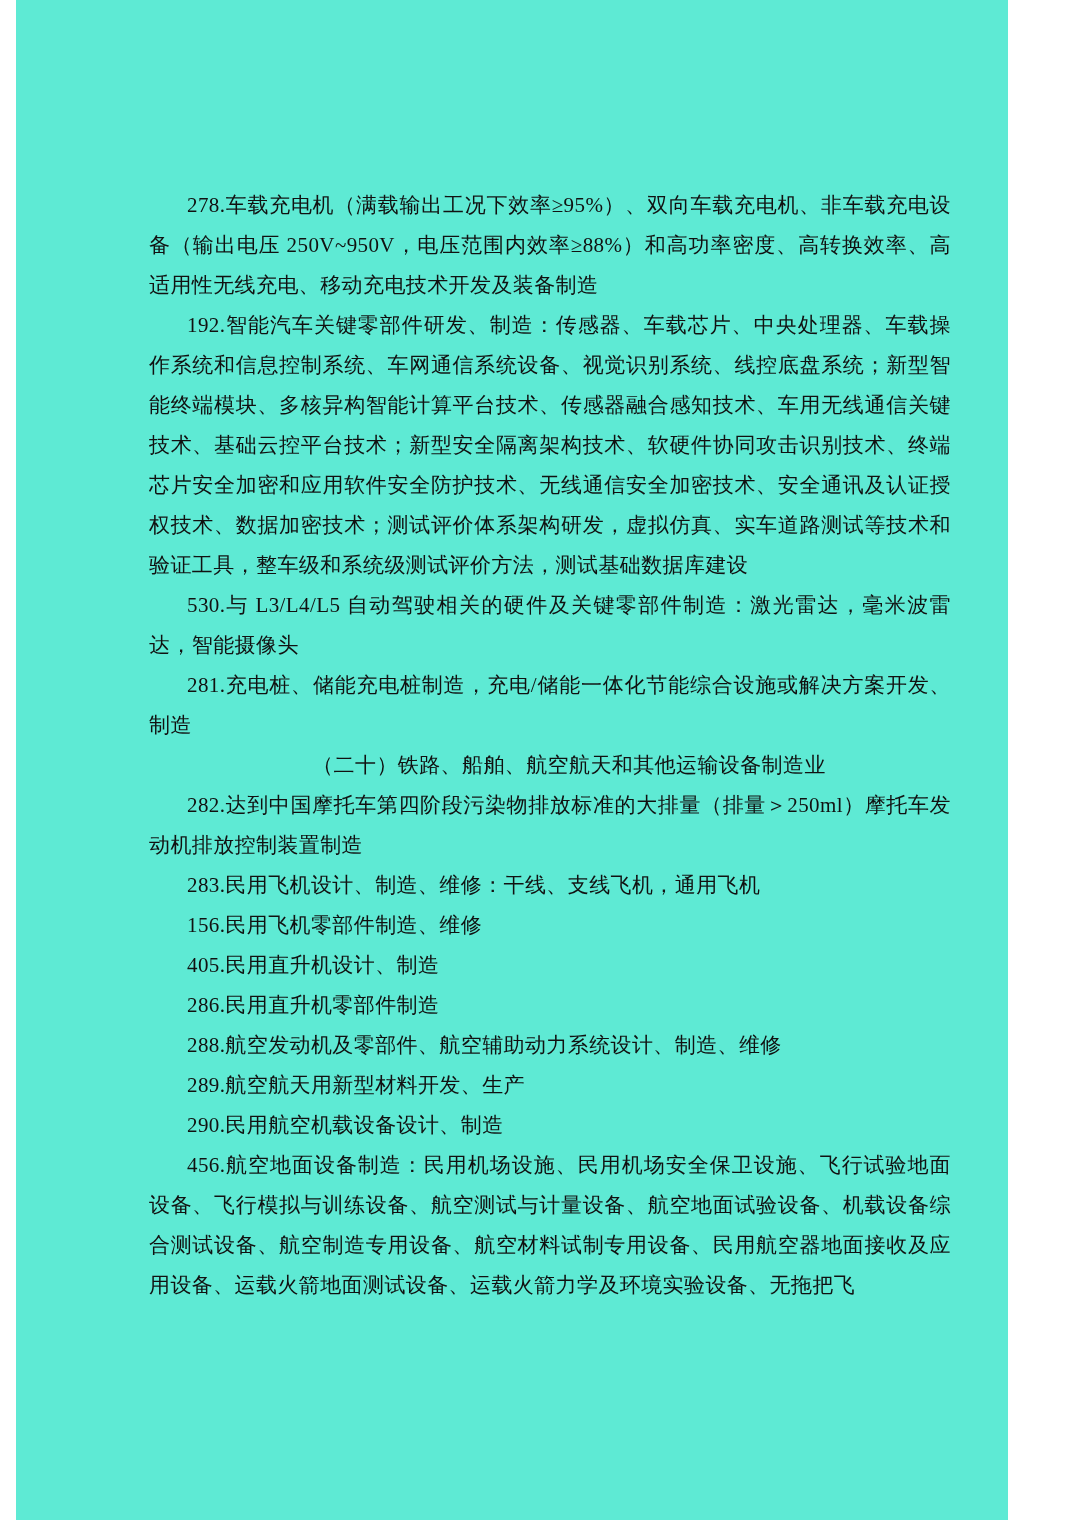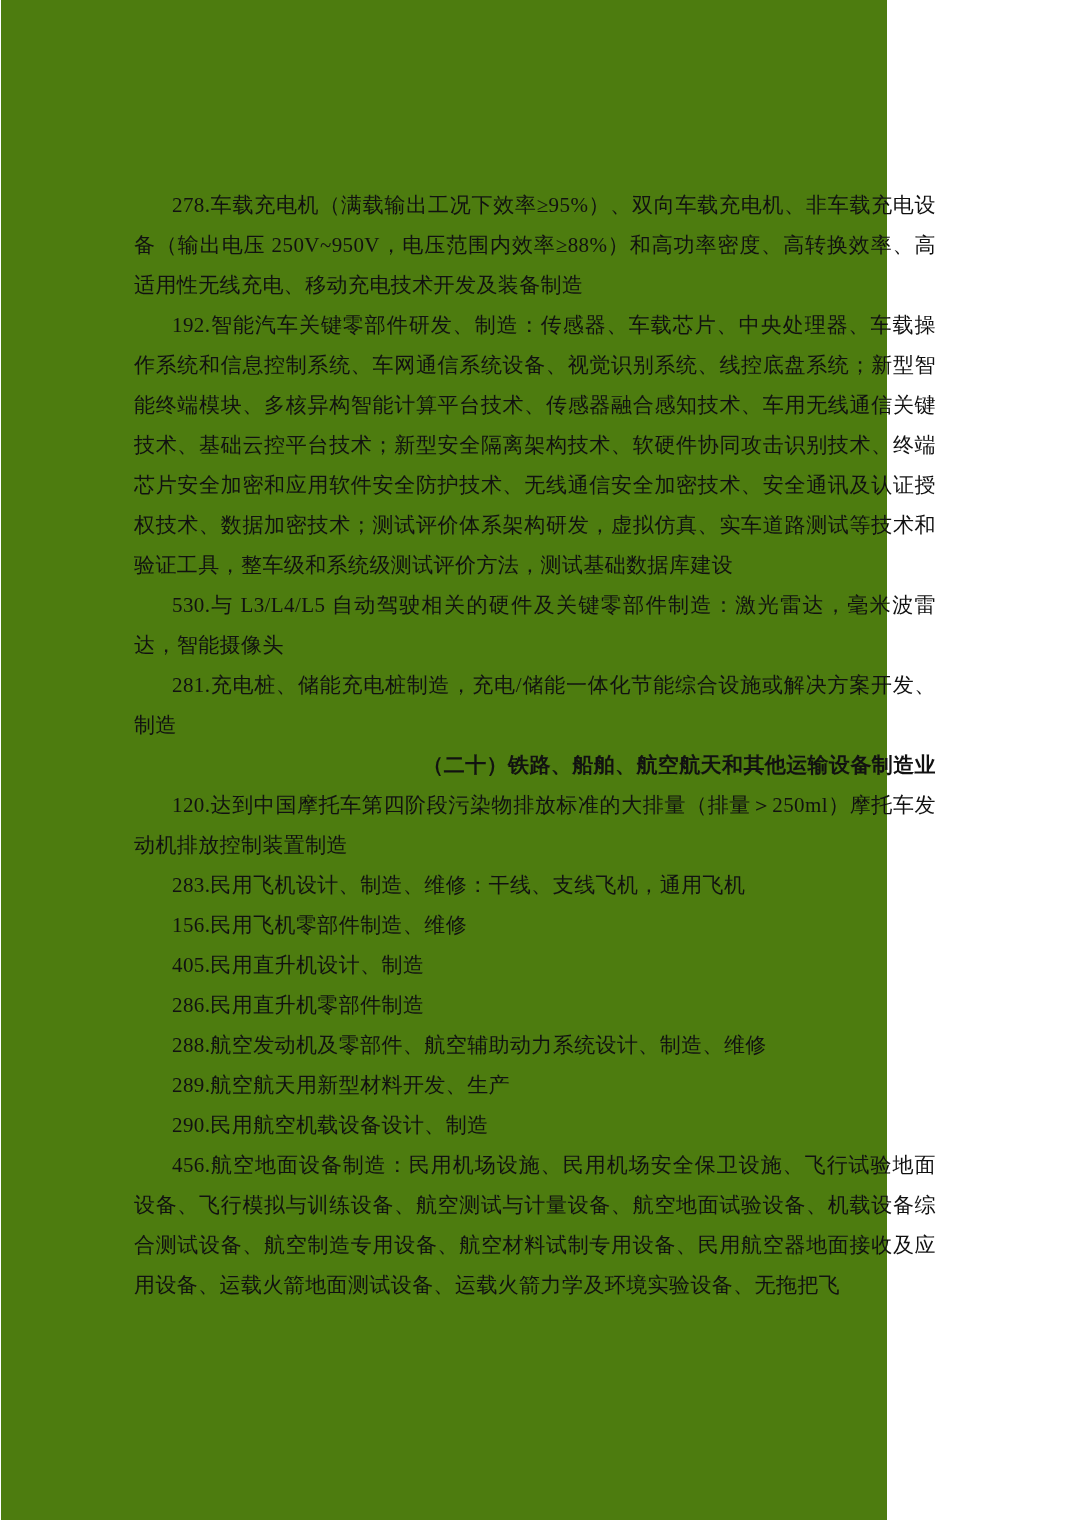--- a/index.html
+++ b/index.html
@@ -9,60 +9,60 @@
   }
   body {
     width: 1074px;
     height: 1520px;
     position: relative;
     overflow: hidden;
     font-family: "Liberation Serif", "DejaVu Serif", serif;
   }
   .sheet {
     position: absolute;
-    left: 1px;
+    left: 16px;
     top: 0;
-    width: 886px;
+    width: 992px;
     height: 1520px;
-    background: #4d7c0f;
+    background: #5eead4;
   }
   .content {
     position: absolute;
     left: 133px;
     top: 185px;
     width: 802px;
     color: #111111;
   }
   .para {
     margin: 0;
     font-size: 21px;
     line-height: 40px;
     text-align: justify;
     text-justify: inter-character;
     text-indent: 38px;
     letter-spacing: 0.4px;
     font-weight: 400;
     word-break: break-all;
   }
   .para.heading {
-    font-weight: 700;
-    text-align: right;
+    font-weight: 400;
+    text-align: center;
   }
 </style>
 </head>
 <body>
 
 <div class="sheet">
   <div class="content">
     <p class="para">278.车载充电机（满载输出工况下效率≥95%）、双向车载充电机、非车载充电设备（输出电压 250V~950V，电压范围内效率≥88%）和高功率密度、高转换效率、高适用性无线充电、移动充电技术开发及装备制造</p>
     <p class="para">192.智能汽车关键零部件研发、制造：传感器、车载芯片、中央处理器、车载操作系统和信息控制系统、车网通信系统设备、视觉识别系统、线控底盘系统；新型智能终端模块、多核异构智能计算平台技术、传感器融合感知技术、车用无线通信关键技术、基础云控平台技术；新型安全隔离架构技术、软硬件协同攻击识别技术、终端芯片安全加密和应用软件安全防护技术、无线通信安全加密技术、安全通讯及认证授权技术、数据加密技术；测试评价体系架构研发，虚拟仿真、实车道路测试等技术和验证工具，整车级和系统级测试评价方法，测试基础数据库建设</p>
     <p class="para">530.与 L3/L4/L5 自动驾驶相关的硬件及关键零部件制造：激光雷达，毫米波雷达，智能摄像头</p>
     <p class="para">281.充电桩、储能充电桩制造，充电/储能一体化节能综合设施或解决方案开发、制造</p>
     <p class="para heading">（二十）铁路、船舶、航空航天和其他运输设备制造业</p>
-    <p class="para">120.达到中国摩托车第四阶段污染物排放标准的大排量（排量＞250ml）摩托车发动机排放控制装置制造</p>
+    <p class="para">282.达到中国摩托车第四阶段污染物排放标准的大排量（排量＞250ml）摩托车发动机排放控制装置制造</p>
     <p class="para">283.民用飞机设计、制造、维修：干线、支线飞机，通用飞机</p>
     <p class="para">156.民用飞机零部件制造、维修</p>
     <p class="para">405.民用直升机设计、制造</p>
     <p class="para">286.民用直升机零部件制造</p>
     <p class="para">288.航空发动机及零部件、航空辅助动力系统设计、制造、维修</p>
     <p class="para">289.航空航天用新型材料开发、生产</p>
     <p class="para">290.民用航空机载设备设计、制造</p>
     <p class="para">456.航空地面设备制造：民用机场设施、民用机场安全保卫设施、飞行试验地面设备、飞行模拟与训练设备、航空测试与计量设备、航空地面试验设备、机载设备综合测试设备、航空制造专用设备、航空材料试制专用设备、民用航空器地面接收及应用设备、运载火箭地面测试设备、运载火箭力学及环境实验设备、无拖把飞</p>
   </div>
 </div>

